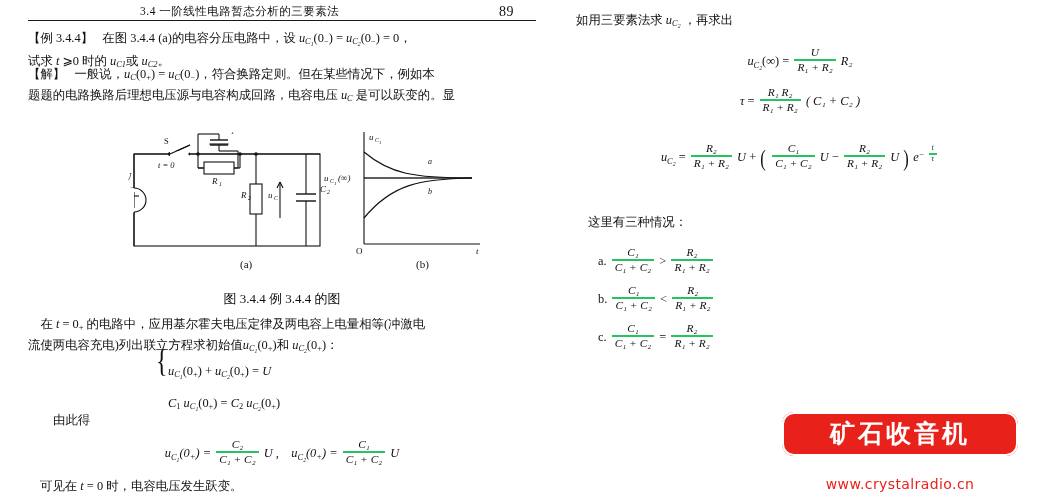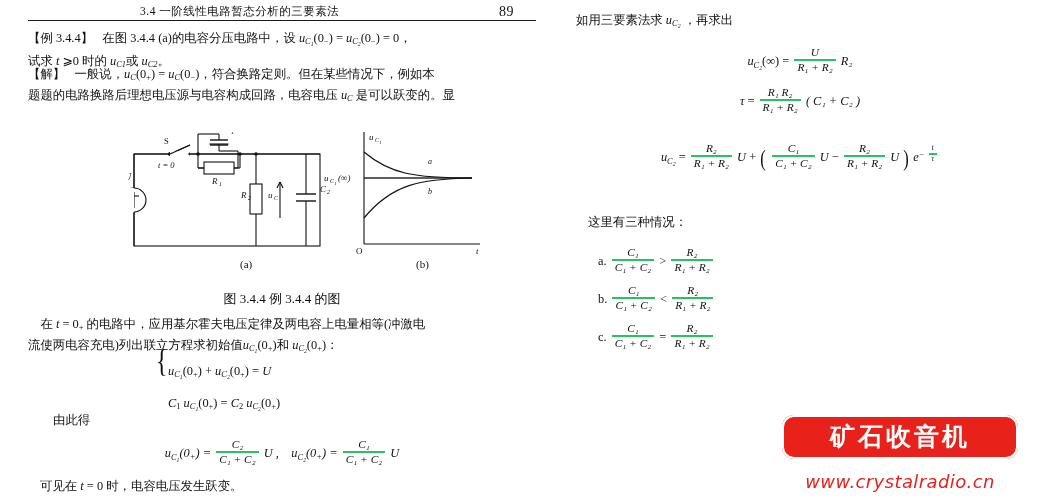--- a/index.html
+++ b/index.html
@@ -160,26 +160,25 @@
     font-size: 25px;
     font-weight: bold;
     letter-spacing: 3px;
     padding: 5px 4px 6px;
     border-radius: 12px;
     font-family: "DejaVu Sans", sans-serif;
     box-shadow: 0 0 0 2px #fff inset;
   }
   .wm-url {
     display: block;
-    margin-top: 12px;
+    margin-top: 20px;
     color: #e8211a;
-    font-size: 18px;
+    font-size: 14px;
     font-family: "DejaVu Sans", sans-serif;
     letter-spacing: 0.4px;
-    font-style: italic;
   }
   .eqlist {
     position: absolute;
     font-size: 12.4px;
     line-height: 26px;
   }
 </style>
 </head>
 <body>
 

